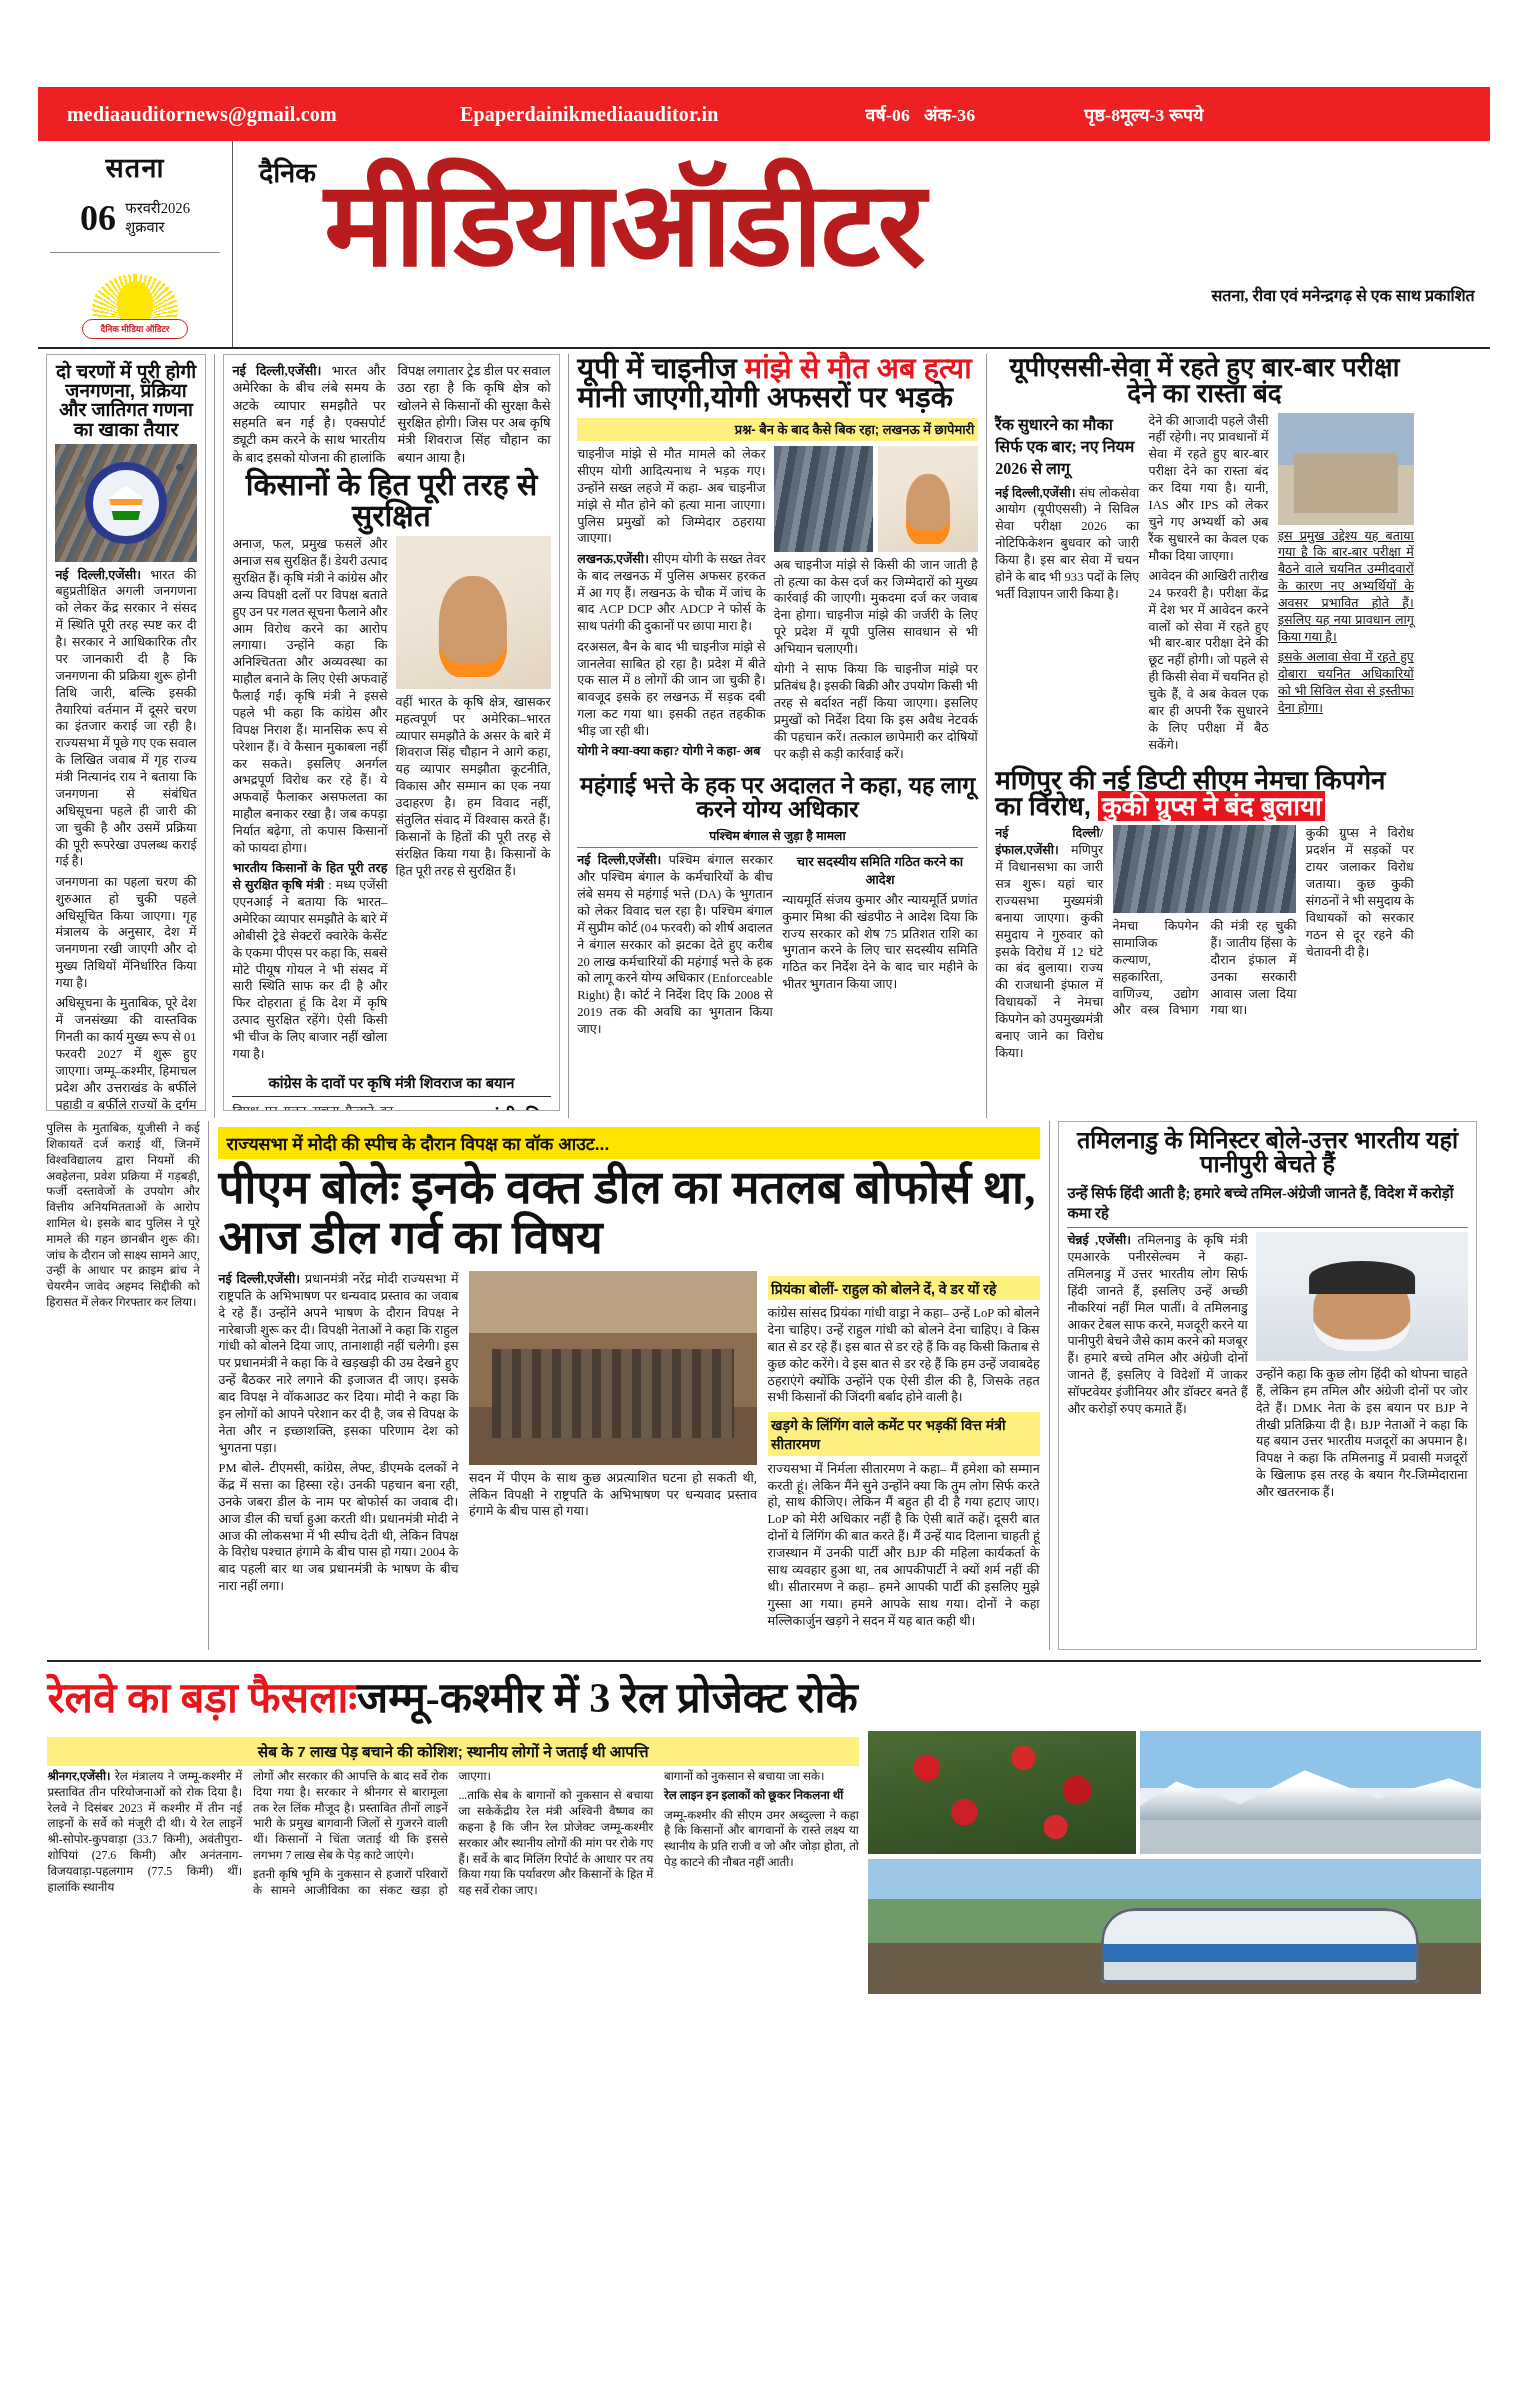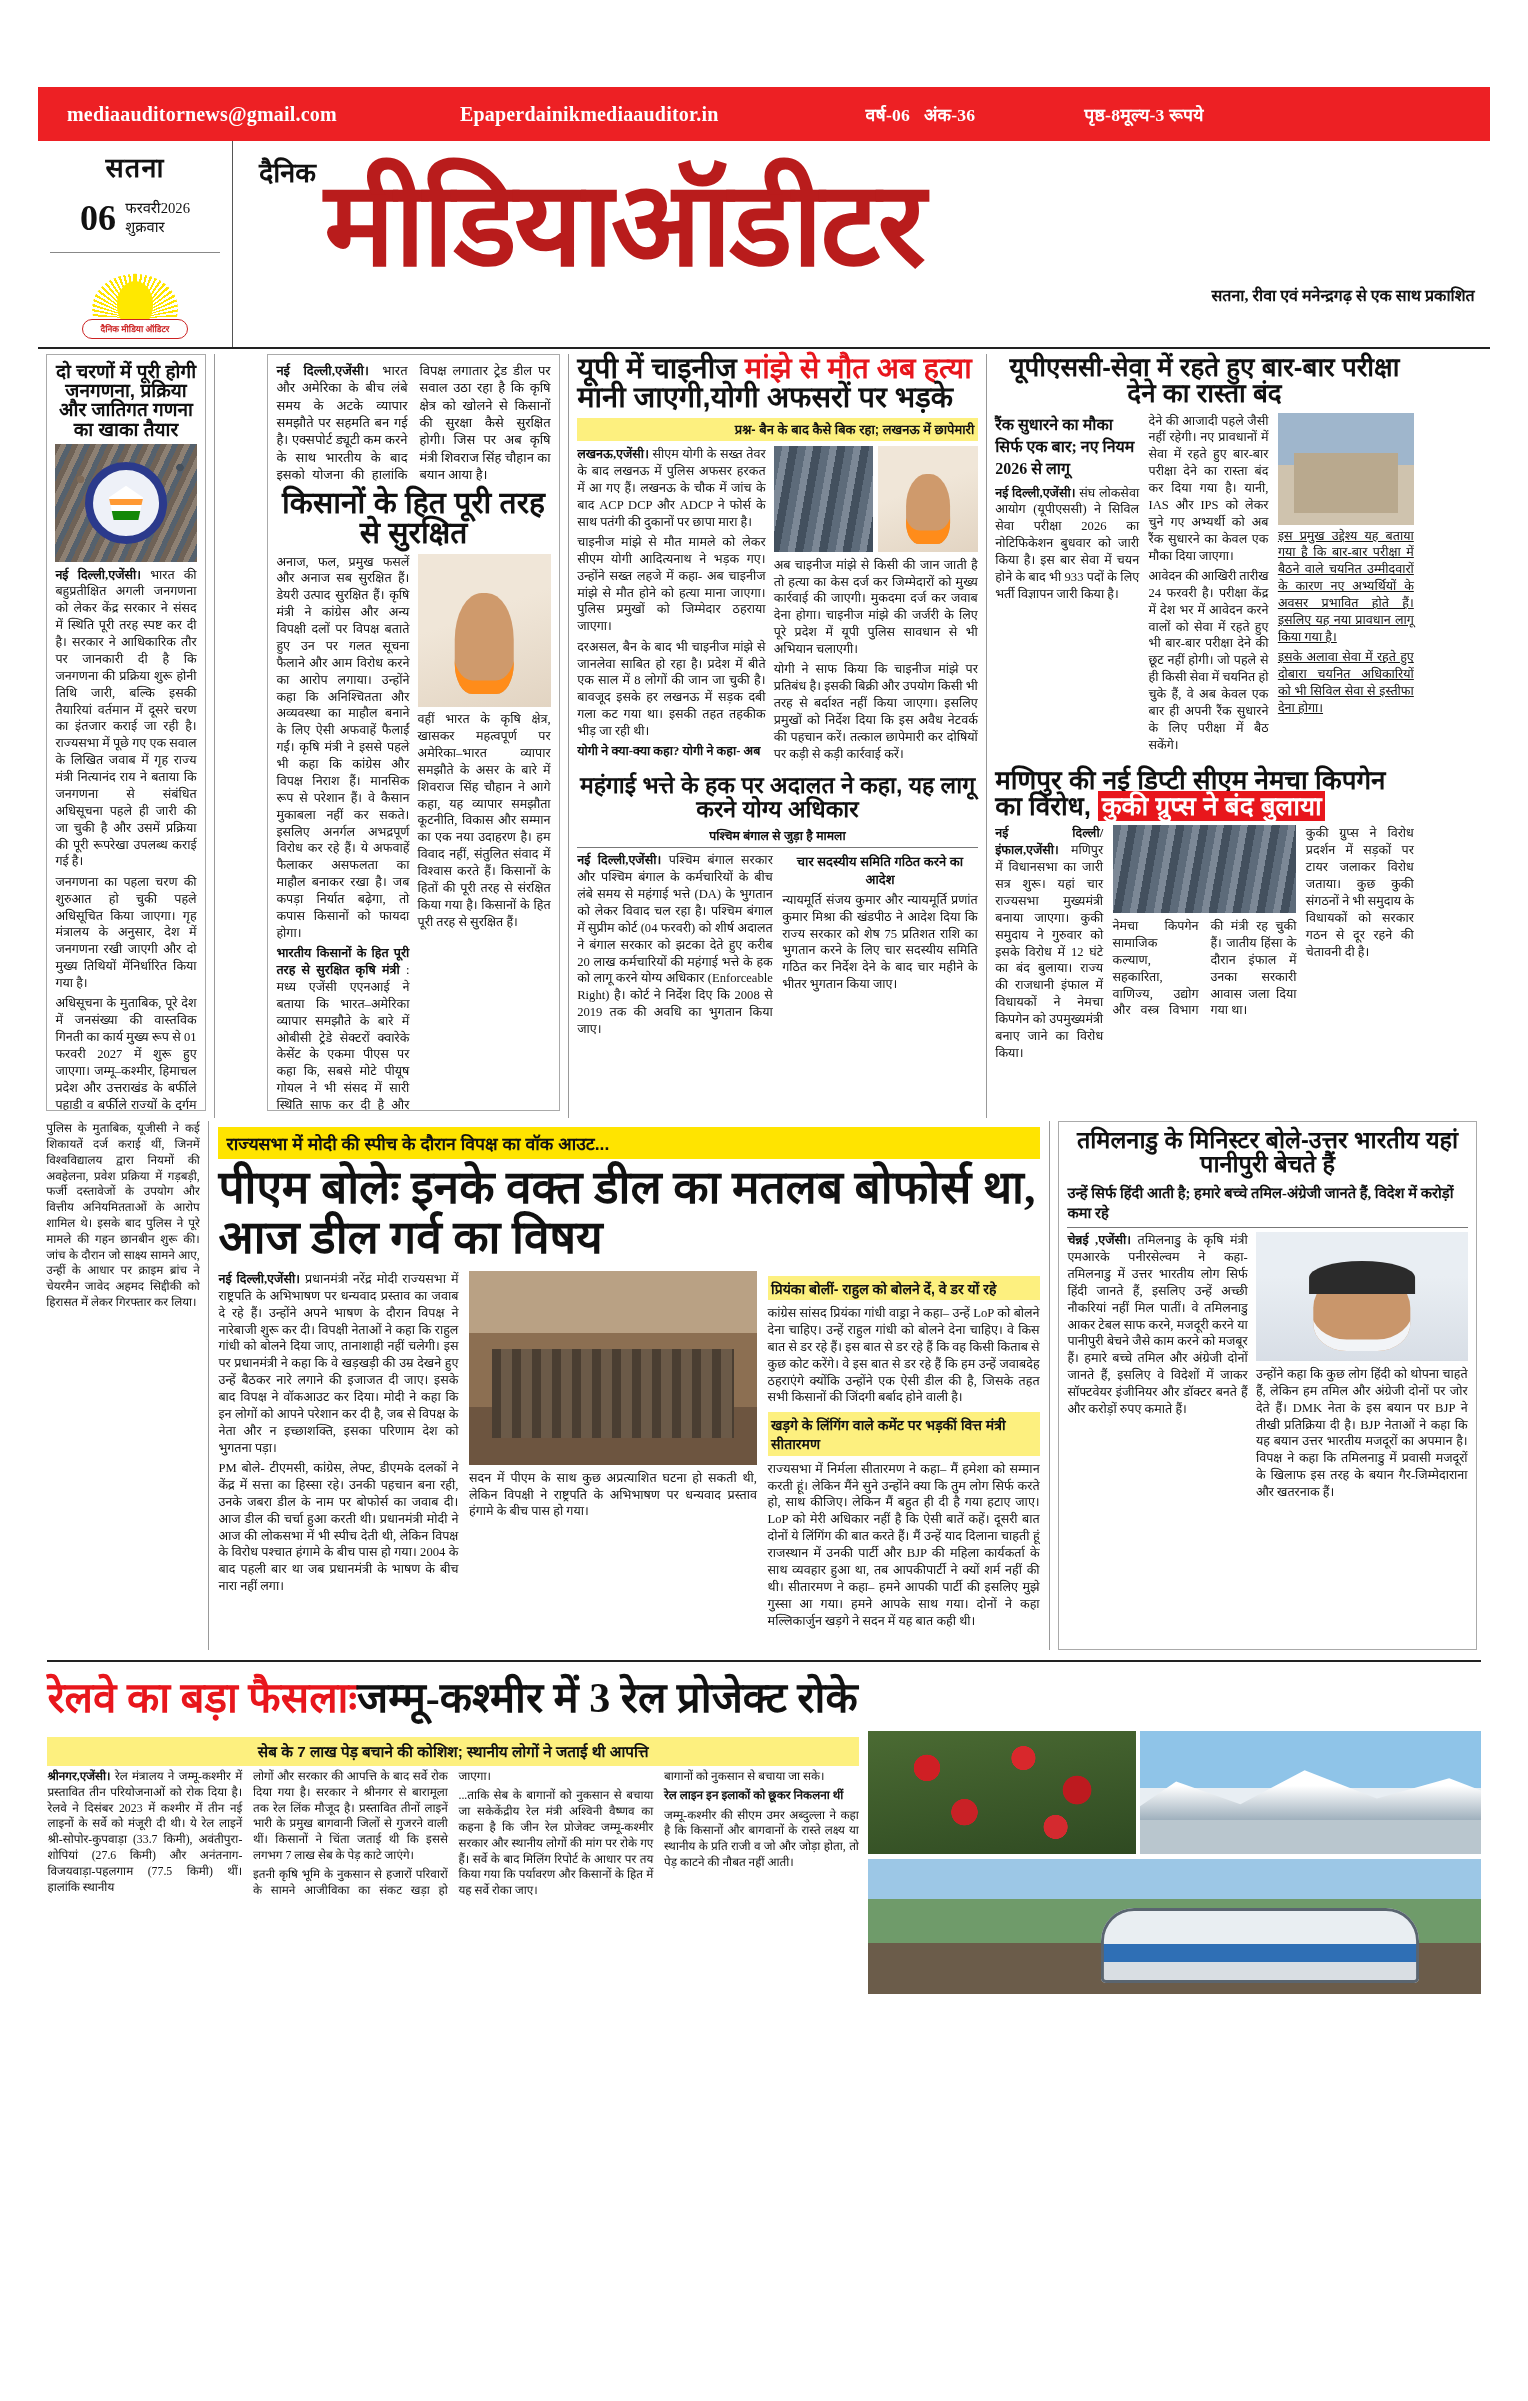--- a/index.html
+++ b/index.html
@@ -238,21 +238,21 @@
           <p>जनगणना का पहला चरण की शुरुआत हो चुकी पहले अधिसूचित किया जाएगा। गृह मंत्रालय के अनुसार, देश में जनगणना रखी जाएगी और दो मुख्य तिथियों मेंनिर्धारित किया गया है।</p>
           <p>अधिसूचना के मुताबिक, पूरे देश में जनसंख्या की वास्तविक गिनती का कार्य मुख्य रूप से 01 फरवरी 2027 में शुरू हुए जाएगा। जम्मू–कश्मीर, हिमाचल प्रदेश और उत्तराखंड के बर्फीले पहाड़ी व बर्फीले राज्यों के दुर्गम इलाकों में यह प्रक्रिया सितंबर 2026 में ही शुरू कर दी जाएगी। मंत्रालय ने जोर देकर कहा कि इस संबंध में विस्तृत जानकारी दिसंबर 2025 में ही सार्वजनिक कर दी गई थी लेकिन कुछ वर्गों द्वारा फैलाए जा रहे भ्रम को दूर करने के लिए सरकार ने दोबारा तारीखों और प्रक्रिया को स्पष्ट करना आवश्यक समझा है। जनगणना का पहला चरण मकान सूचीकरण (हाउसलिस्टिंग) और उनकी गणना पर केंद्रित होगा। इस चरण के लिए सरकार ने 22 जनवरी को 33 प्रश्नों की एक सूची अधिसूचित की है।</p>
         </div>
 
       </div>
     </div>
 
     <div class="vsep"></div>
 
     <div class="tcol" style="width:353px;">
-      <div class="boxed" style="height:757px;overflow:hidden;margin-left:44px;">
+      <div class="boxed" style="height:757px;overflow:hidden;">
         <div class="body-txt twocol" style="font-size:13px;">
           <p><span class="lead">नई दिल्ली,एजेंसी।</span>
              <span>भारत और अमेरिका के बीच लंबे समय के अटके व्यापार समझौते पर सहमति बन गई है। एक्सपोर्ट ड्यूटी कम करने के साथ भारतीय के बाद इसको योजना की हालांकि विपक्ष लगातार ट्रेड डील पर सवाल उठा रहा है कि कृषि क्षेत्र को खोलने से किसानों की सुरक्षा कैसे सुरक्षित होगी। जिस पर अब कृषि मंत्री शिवराज सिंह चौहान का बयान आया है।</span></p>
         </div>
         <h2 class="hl" style="font-size:30px;margin:2.4px 0 4.7px 0;">किसानों के हित पूरी तरह से सुरक्षित</h2>
         <div style="display:flex;gap:8.2px;">
           <div class="body-txt" style="width:calc(50% - 4.1px);">
             <p>अनाज, फल, प्रमुख फसलें और अनाज सब सुरक्षित हैं। डेयरी उत्पाद सुरक्षित हैं। कृषि मंत्री ने कांग्रेस और अन्य विपक्षी दलों पर विपक्ष बताते हुए उन पर गलत सूचना फैलाने और आम विरोध करने का आरोप लगाया। उन्होंने कहा कि अनिश्चितता और अव्यवस्था का माहौल बनाने के लिए ऐसी अफवाहें फैलाईं गईं। कृषि मंत्री ने इससे पहले भी कहा कि कांग्रेस और विपक्ष निराश हैं। मानसिक रूप से परेशान हैं। वे कैसान मुकाबला नहीं कर सकते। इसलिए अनर्गल अभद्रपूर्ण विरोध कर रहे हैं। ये अफवाहें फैलाकर असफलता का माहौल बनाकर रखा है। जब कपड़ा निर्यात बढ़ेगा, तो कपास किसानों को फायदा होगा।</p>
             <p><span class="lead">भारतीय किसानों के हित पूरी तरह से सुरक्षित कृषि मंत्री</span>
                <span>: मध्य एजेंसी एएनआई ने बताया कि भारत–अमेरिका व्यापार समझौते के बारे में ओबीसी ट्रेडे सेक्टरों क्वारेके केसेंट के एकमा पीएस पर कहा कि, सबसे मोटे पीयूष गोयल ने भी संसद में सारी स्थिति साफ कर दी है और फिर दोहराता हूं कि देश में कृषि उत्पाद सुरक्षित रहेंगे। ऐसी किसी भी चीज के लिए बाजार नहीं खोला गया है।</span></p>
@@ -278,23 +278,23 @@
 
     <div class="vsep"></div>
 
     <div class="tcol" style="width:417px;">
       <h2 class="hl" style="font-size:29px;text-align:left;">
         <span>यूपी में चाइनीज </span><span class="red">मांझे से मौत अब हत्या</span><span> मानी जाएगी,योगी अफसरों पर भड़के</span>
       </h2>
       <div class="subhead-y">प्रश्न- बैन के बाद कैसे बिक रहा; लखनऊ में छापेमारी</div>
       <div style="display:flex;gap:8.2px;">
         <div class="body-txt" style="width:48%;">
+          <p>चाइनीज मांझे से मौत मामले को लेकर सीएम योगी आदित्यनाथ ने भड़क गए। उन्होंने सख्त लहजे में कहा- अब चाइनीज मांझे से मौत होने को हत्या माना जाएगा। पुलिस प्रमुखों को जिम्मेदार ठहराया जाएगा।</p>
           <p><span class="lead">लखनऊ,एजेंसी।</span>
              <span>सीएम योगी के सख्त तेवर के बाद लखनऊ में पुलिस अफसर हरकत में आ गए हैं। लखनऊ के चौक में जांच के बाद ACP DCP और ADCP ने फोर्स के साथ पतंगी की दुकानों पर छापा मारा है।</span></p>
-          <p>चाइनीज मांझे से मौत मामले को लेकर सीएम योगी आदित्यनाथ ने भड़क गए। उन्होंने सख्त लहजे में कहा- अब चाइनीज मांझे से मौत होने को हत्या माना जाएगा। पुलिस प्रमुखों को जिम्मेदार ठहराया जाएगा।</p>
           <p>दरअसल, बैन के बाद भी चाइनीज मांझे से जानलेवा साबित हो रहा है। प्रदेश में बीते एक साल में 8 लोगों की जान जा चुकी है। बावजूद इसके हर लखनऊ में सड़क दबी गला कट गया था। इसकी तहत तहकीक भीड़ जा रही थी।</p>
           <p class="lead">योगी ने क्या-क्या कहा? योगी ने कहा- अब</p>
         </div>
         <div style="width:52%;">
           <div style="display:flex;gap:4.7px;">
             <div class="photo ph-group" style="width:50%;height:106px;"></div>
             <div class="photo ph-saffron" style="width:50%;height:106px;"></div>
           </div>
           <div class="body-txt" style="margin-top:4.7px;">
             <p>अब चाइनीज मांझे से किसी की जान जाती है तो हत्या का केस दर्ज कर जिम्मेदारों को मुख्य कार्रवाई की जाएगी। मुकदमा दर्ज कर जवाब देना होगा। चाइनीज मांझे की जर्जरी के लिए पूरे प्रदेश में यूपी पुलिस सावधान से भी अभियान चलाएगी।</p>

